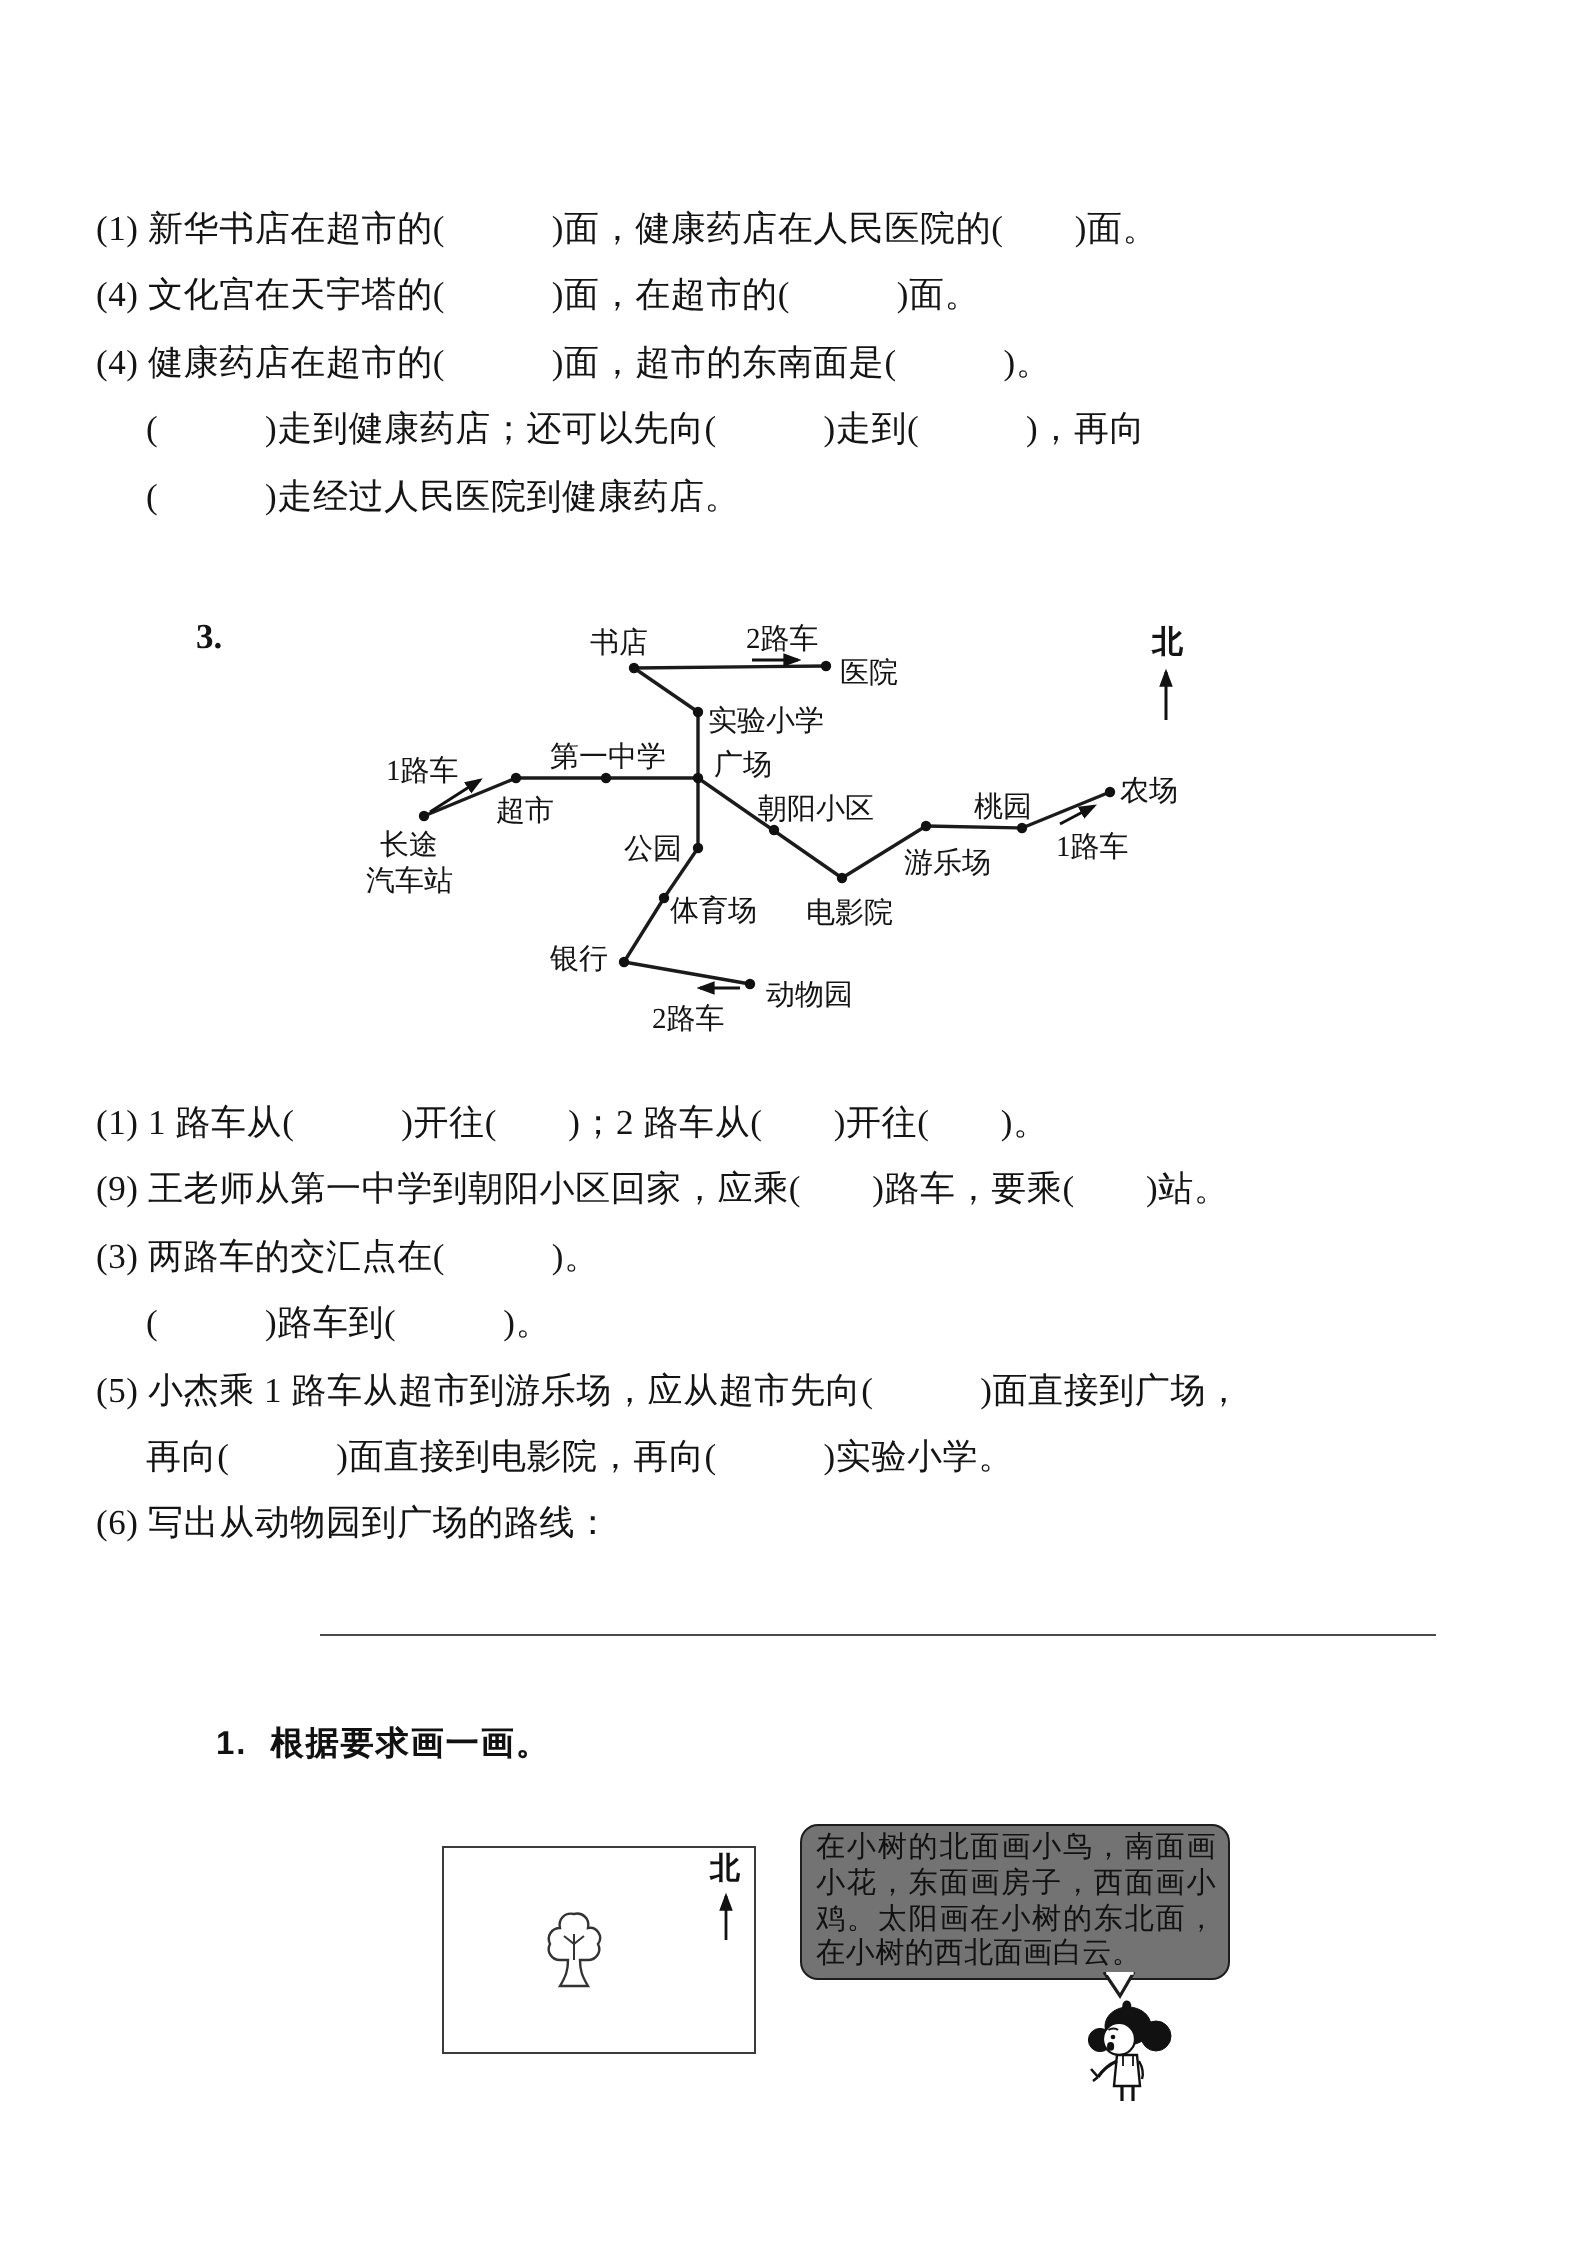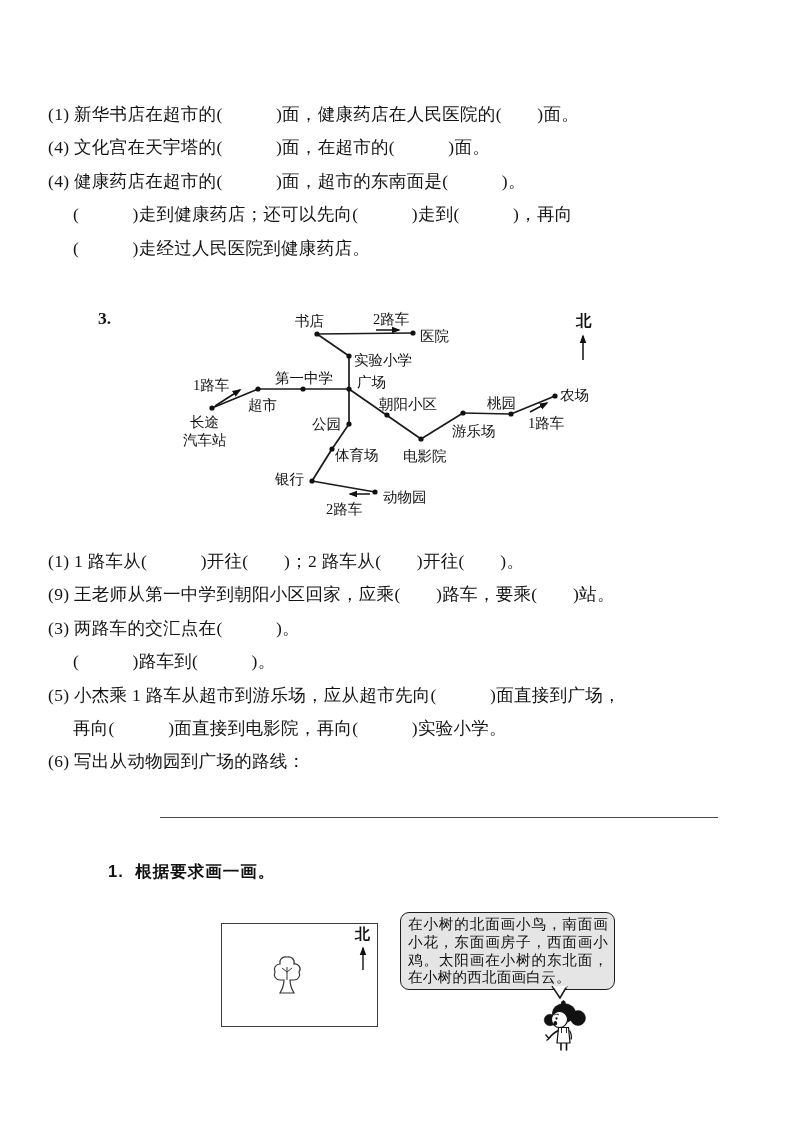--- a/index.html
+++ b/index.html
@@ -11,21 +11,21 @@
          padding-left:48px;color:#141414;}
   .qline.indent{padding-left:73px;}
   .qnum{position:absolute;font-weight:bold;font-size:17.5px;}
   .sec-head{position:absolute;font-family:"Liberation Sans","DejaVu Sans",sans-serif;
             font-weight:bold;font-size:18.5px;letter-spacing:1px;color:#111;}
   .sec-item{position:absolute;font-family:"Liberation Sans","DejaVu Sans",sans-serif;
             font-weight:600;font-size:16.5px;letter-spacing:1px;color:#111;}
   .answer-line{position:absolute;border-top:1.6px solid #4a4a4a;}
   .draw-box{position:absolute;border:1.6px solid #3c3c3c;background:#fff;}
   .box-north{position:absolute;font-size:15px;font-weight:600;color:#111;}
-  .bubble{position:absolute;border:1.7px solid #1d1d1d;border-radius:9px;background:#e5e5e5;
+  .bubble{position:absolute;border:1.7px solid #1d1d1d;border-radius:9px;background:#737373;
           font-size:14.6px;line-height:17.8px;padding:3px 6px 3px 7px;color:#111;
           text-align:justify;letter-spacing:0.2px;}
   svg text{font-family:"Liberation Serif","DejaVu Serif",serif;fill:#141414;}
 </style>
 </head>
 <body>
 
 <div id="page">
 
   <div class="qblock" style="top:98px;">

